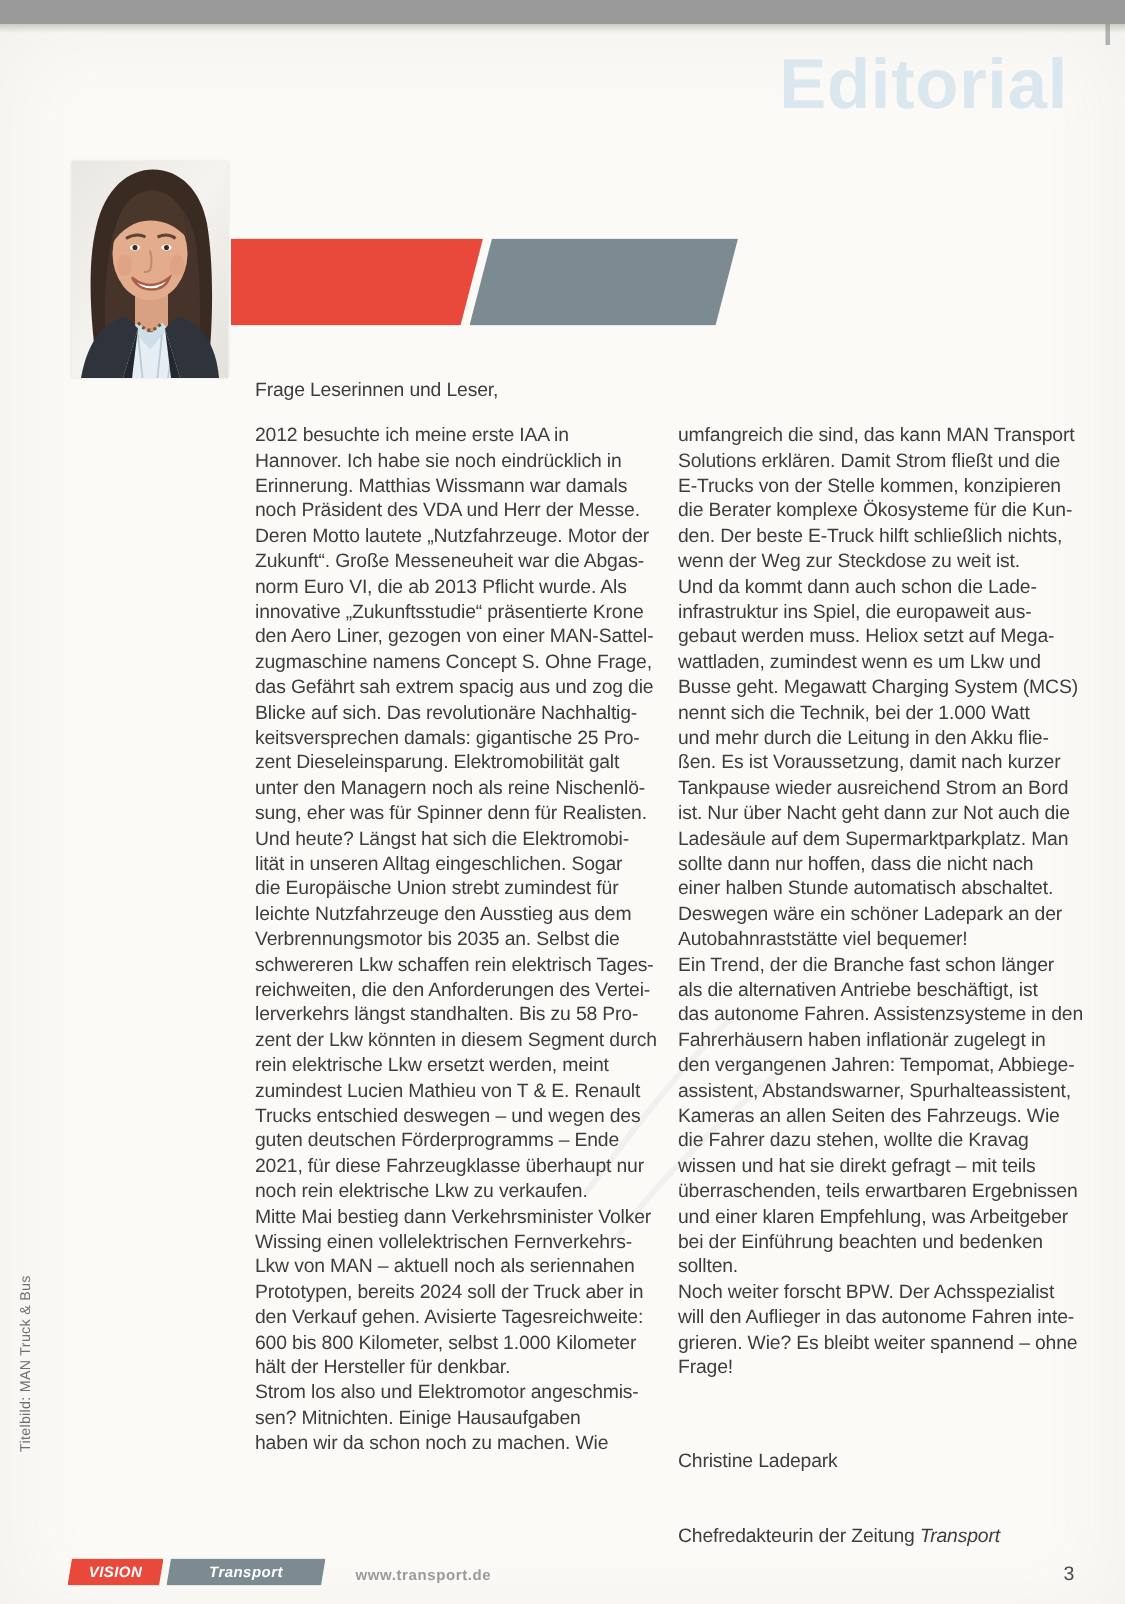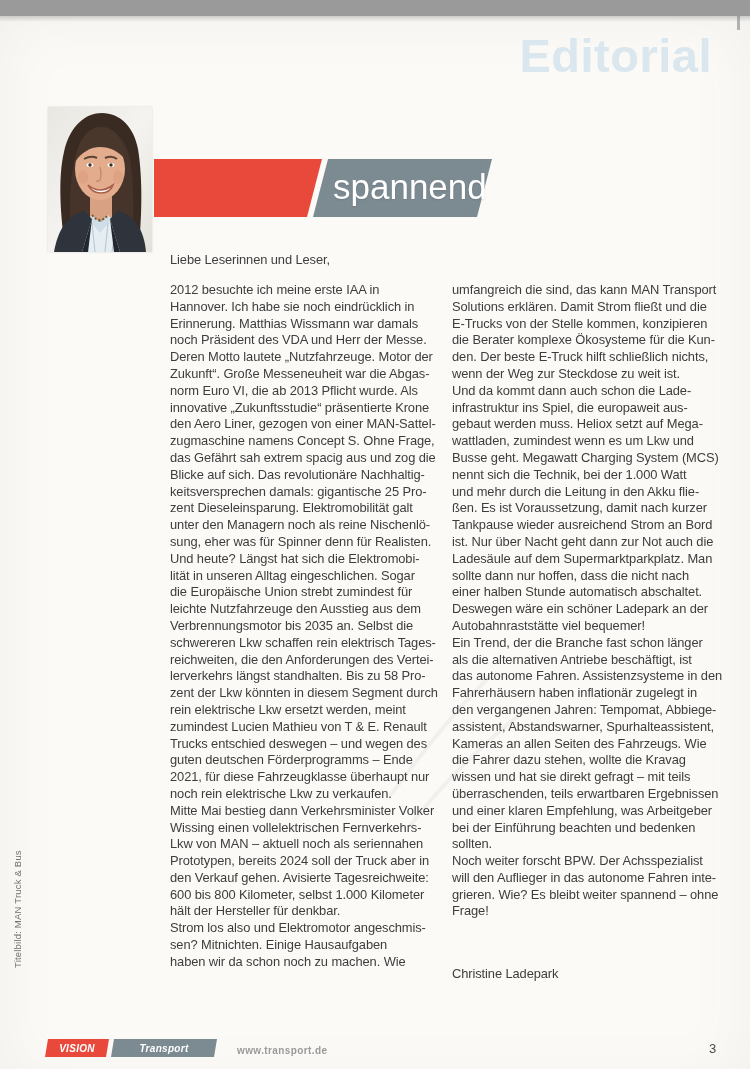--- a/index.html
+++ b/index.html
@@ -132,24 +132,23 @@
 
     <path d="M6,145 C10,122 20,108 36,104 L44,112 L34,145 Z" fill="#2e333c"></path>
     <path d="M98,145 C96,122 86,108 70,104 L62,112 L72,145 Z" fill="#2e333c"></path>
     <path d="M34,145 L44,112 L40,145 Z" fill="#232830"></path>
     <path d="M72,145 L62,112 L66,145 Z" fill="#232830"></path>
   </svg>
 
   <div class="banner">
     <div class="shape red" style="background:#e8493a;"></div>
     <div class="shape gray" style="background:#7c8a91;"></div>
-    <span class="txt txt-right">spannend</span>
   </div>
 
-  <div class="body-text salutation">Liebe Leserinnen und Leser,</div>
+  <div class="body-text salutation">Frage Leserinnen und Leser,</div>
   <div class="body-text col1">2012 besuchte ich meine erste IAA in
 Hannover. Ich habe sie noch eindrücklich in
 Erinnerung. Matthias Wissmann war damals
 noch Präsident des VDA und Herr der Messe.
 Deren Motto lautete „Nutzfahrzeuge. Motor der
 Zukunft“. Große Messeneuheit war die Abgas-
 norm Euro VI, die ab 2013 Pflicht wurde. Als
 innovative „Zukunftsstudie“ präsentierte Krone
 den Aero Liner, gezogen von einer MAN-Sattel-
 zugmaschine namens Concept S. Ohne Frage,
@@ -218,20 +217,21 @@
 und einer klaren Empfehlung, was Arbeitgeber
 bei der Einführung beachten und bedenken
 sollten.
 Noch weiter forscht BPW. Der Achsspezialist
 will den Auflieger in das autonome Fahren inte-
 grieren. Wie? Es bleibt weiter spannend – ohne
 Frage!</div>
 
   <div class="body-text signature">
     <div>Christine Ladepark</div>
+    <div><span>Chefredakteurin der Zeitung </span><span class="news-title">Transport</span></div>
   </div>
 
   <svg class="scan-marks" width="160" height="180" viewBox="0 0 160 180">
     <path d="M10,140 C40,100 70,60 110,20 M30,170 C60,130 100,90 150,50" stroke="#555" stroke-width="4" fill="none"></path>
   </svg>
 
   <div class="photo-credit">Titelbild: MAN Truck &amp; Bus</div>
 
   <div class="footer-logo">
     <div class="box logo-vision" style="background:#e8493a;">VISION</div>

